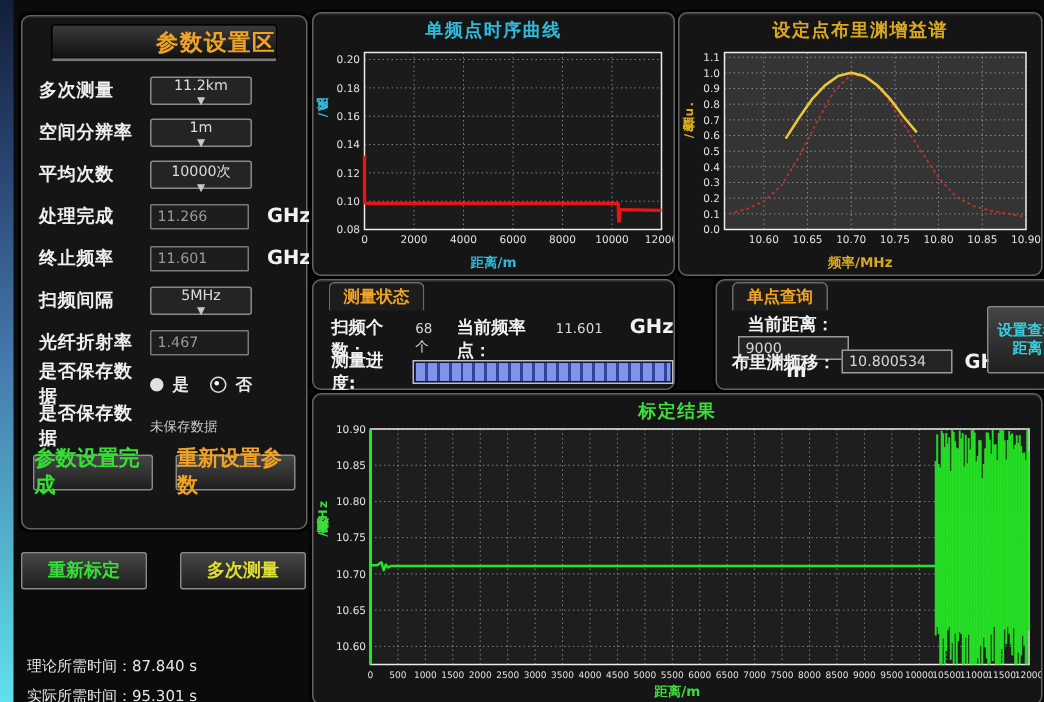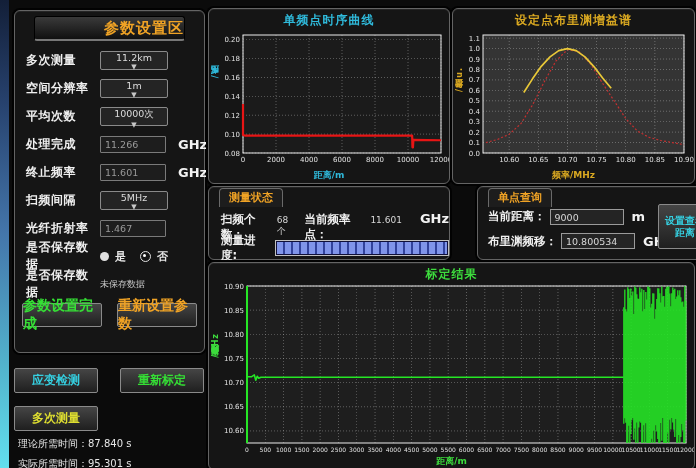--- a/index.html
+++ b/index.html
@@ -57,21 +57,21 @@
   .tab{position:absolute;top:1px;left:10px;padding:1px 9px 2px;background:#1d1d1d;
       border:1px solid #6a6a6a;border-bottom:none;border-radius:4px 4px 0 0;
       color:#f0a325;font-size:11px;font-weight:bold;}
   .ms-row1{position:absolute;left:12px;top:24px;display:flex;align-items:baseline;}
   .ms-label{font-size:11.5px;font-weight:bold;color:#f0f0f0;}
   .ms-value{font-size:9px;color:#d8d8d8;margin:0 10px 0 6px;}
   .ms-unit{font-size:13px;font-weight:bold;color:#f2f2f2;margin-left:8px;}
   .ms-row2{position:absolute;left:12px;top:46px;display:flex;align-items:center;}
   .progress{width:170px;height:12px;border:1px solid #c0c0c0;background:#101038;padding:1px;margin-left:4px;}
   .progress-fill{height:100%;background:repeating-linear-gradient(90deg,#8095ea 0 6px,#31429b 6px 8px);}
-  .q-row1{position:absolute;left:10px;top:22px;display:flex;}
+  .q-row1{position:absolute;left:10px;top:22px;display:flex;align-items:center;flex-direction:column;}
   .q-row2{position:absolute;left:10px;top:46px;display:flex;align-items:center;}
   .q-label{font-size:11.5px;font-weight:bold;color:#f0f0f0;}
   .q-input{background:#242424;border:1px solid #9a9a9a;color:#d8d8d8;font-size:9.5px;
       height:14px;width:64px;padding:0 4px;font-family:inherit;margin-left:4px;}
   .q-unit{font-size:13px;font-weight:bold;color:#f2f2f2;margin-left:8px;}
   .q-btn{position:absolute;right:7px;top:17px;width:52px;height:43px;font-size:10px;
       flex-direction:column;line-height:12px;text-align:center;}
 </style>
 </head>
 <body>
@@ -148,21 +148,20 @@
       </div>
 
     </div>
     <div class="pbtns">
       <div class="btn pbtn c-green">参数设置完成</div>
       <div class="btn pbtn c-orange">重新设置参数</div>
     </div>
   </section>
 
   <div class="actions">
-    <div class="btn abtn c-cyan">应变检测</div>
     <div class="btn abtn c-green">重新标定</div>
     <div class="btn abtn c-yellow">多次测量</div>
   </div>
 
   <div class="time-line time1">
     <span>理论所需时间：</span><span>87.840 s</span>
   </div>
   <div class="time-line time2">
     <span>实际所需时间：</span><span>95.301 s</span>
   </div>

